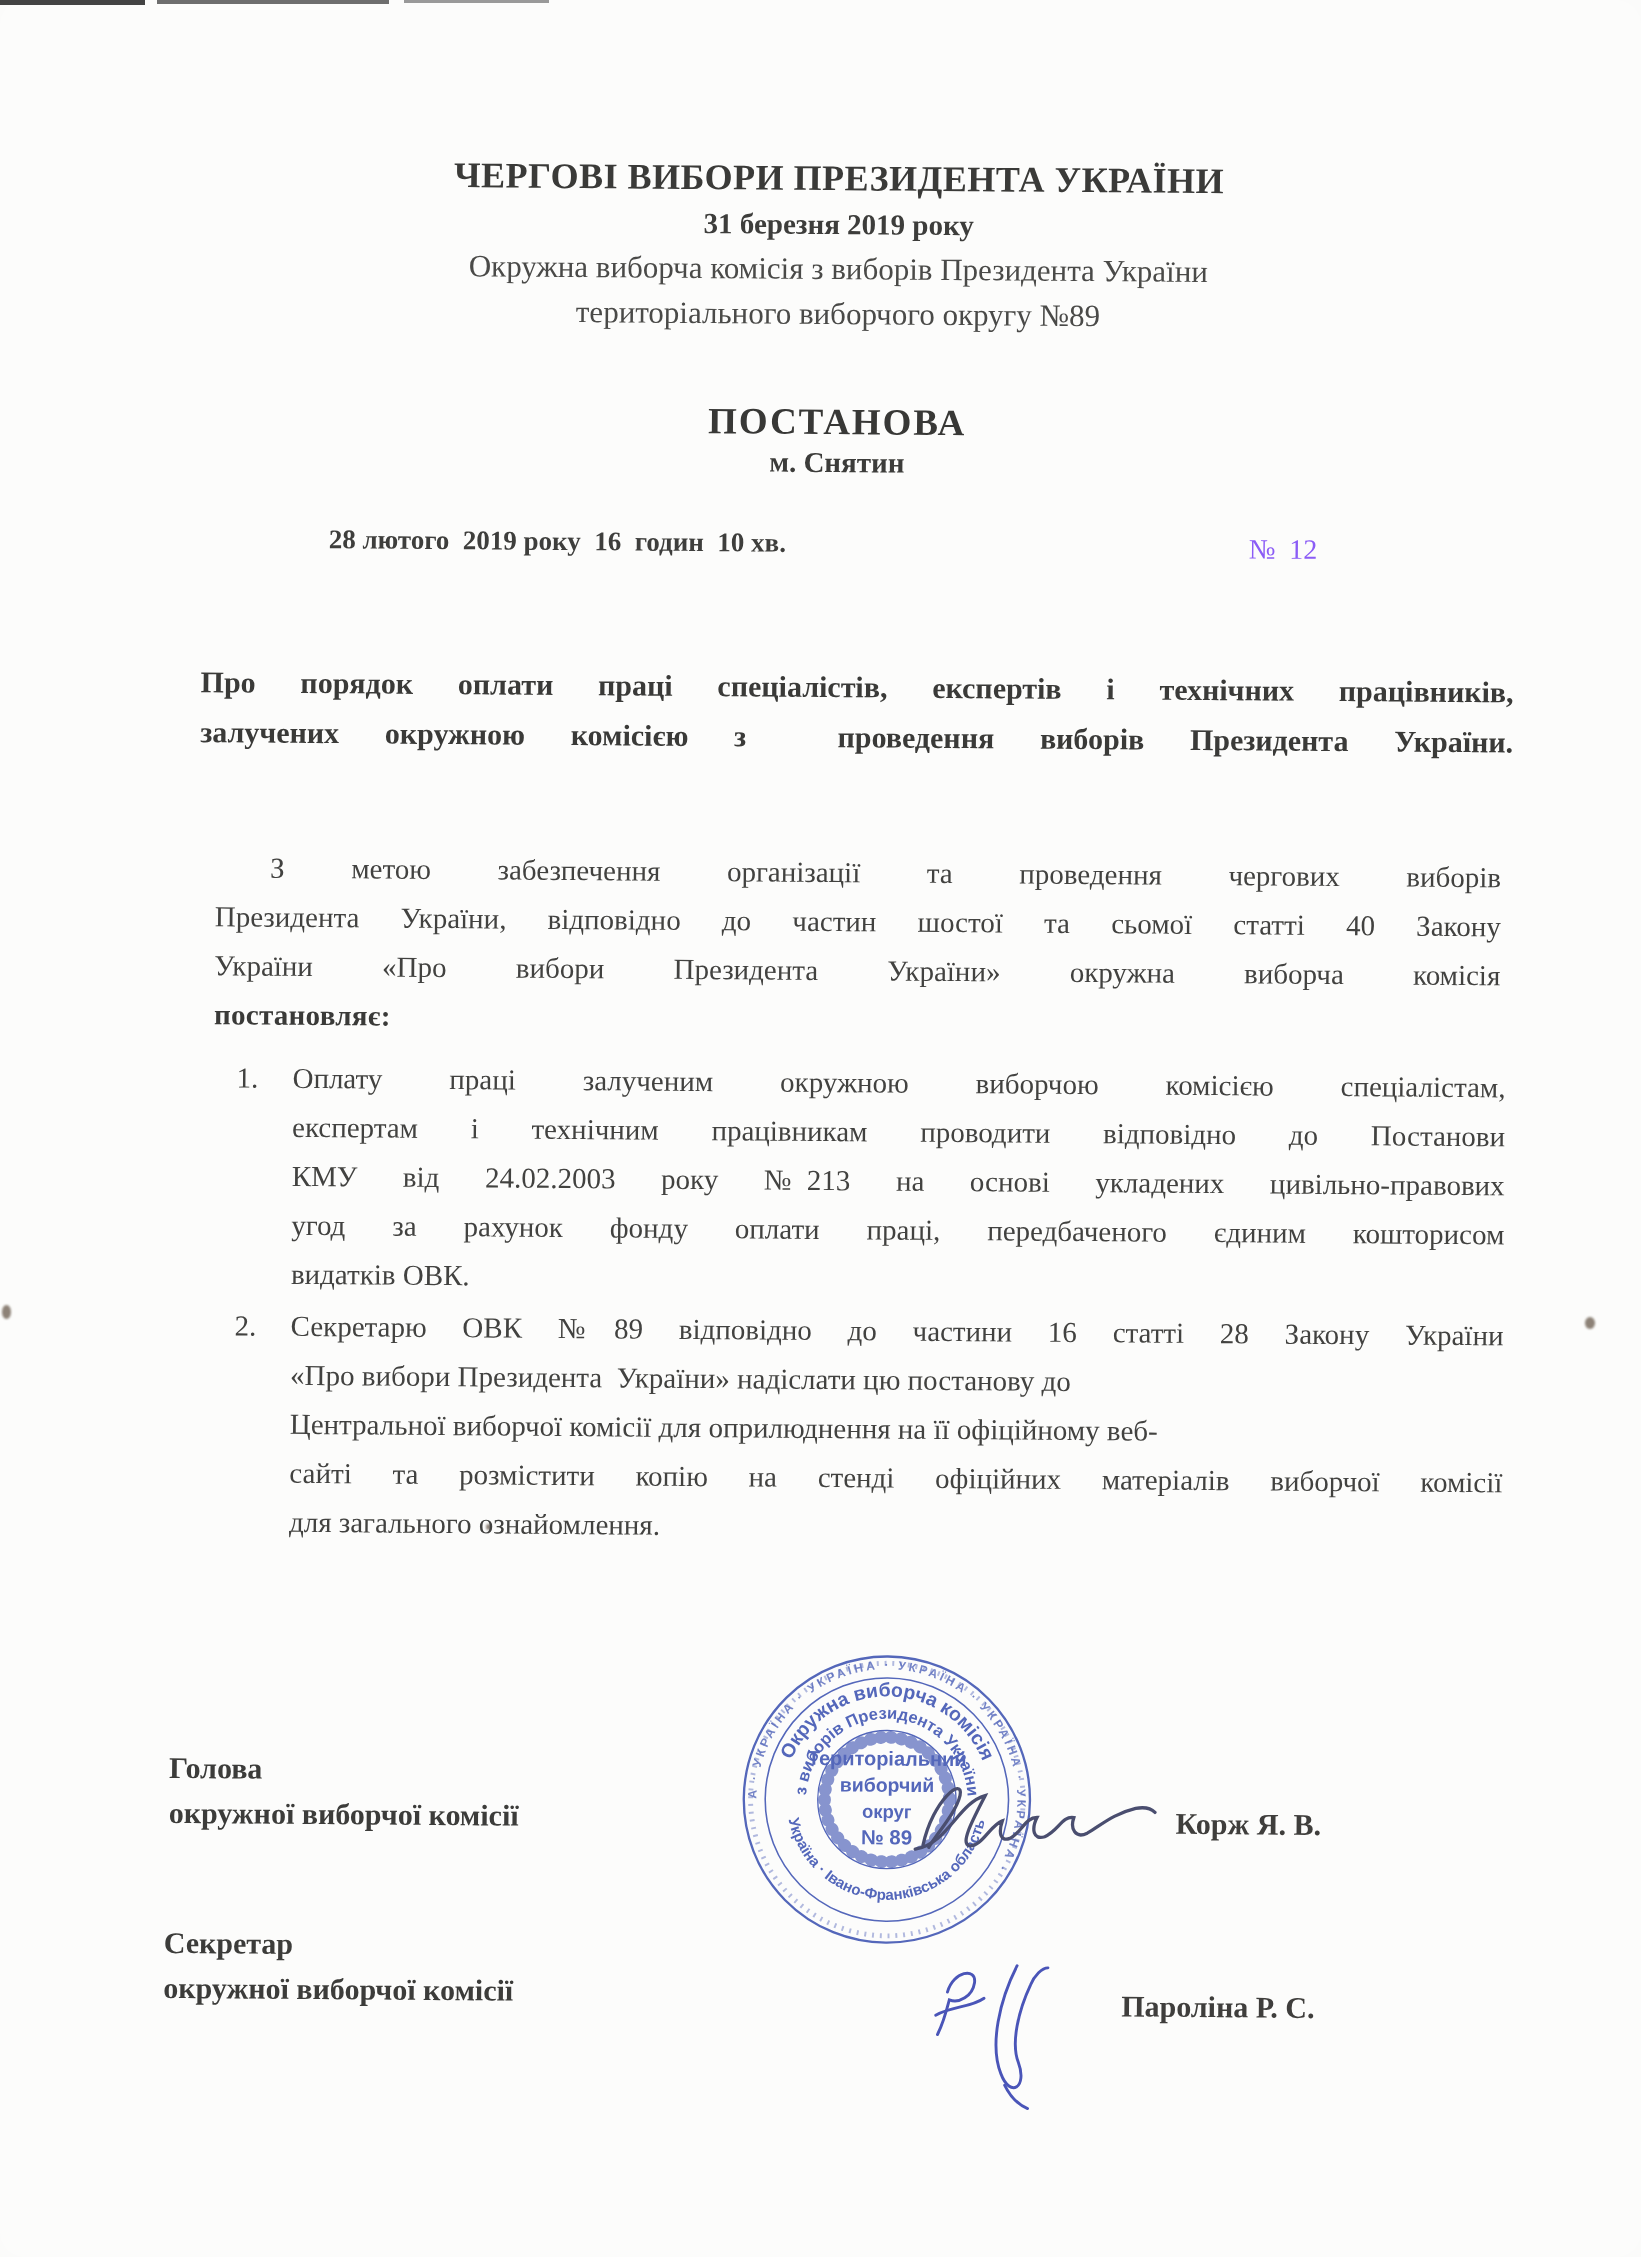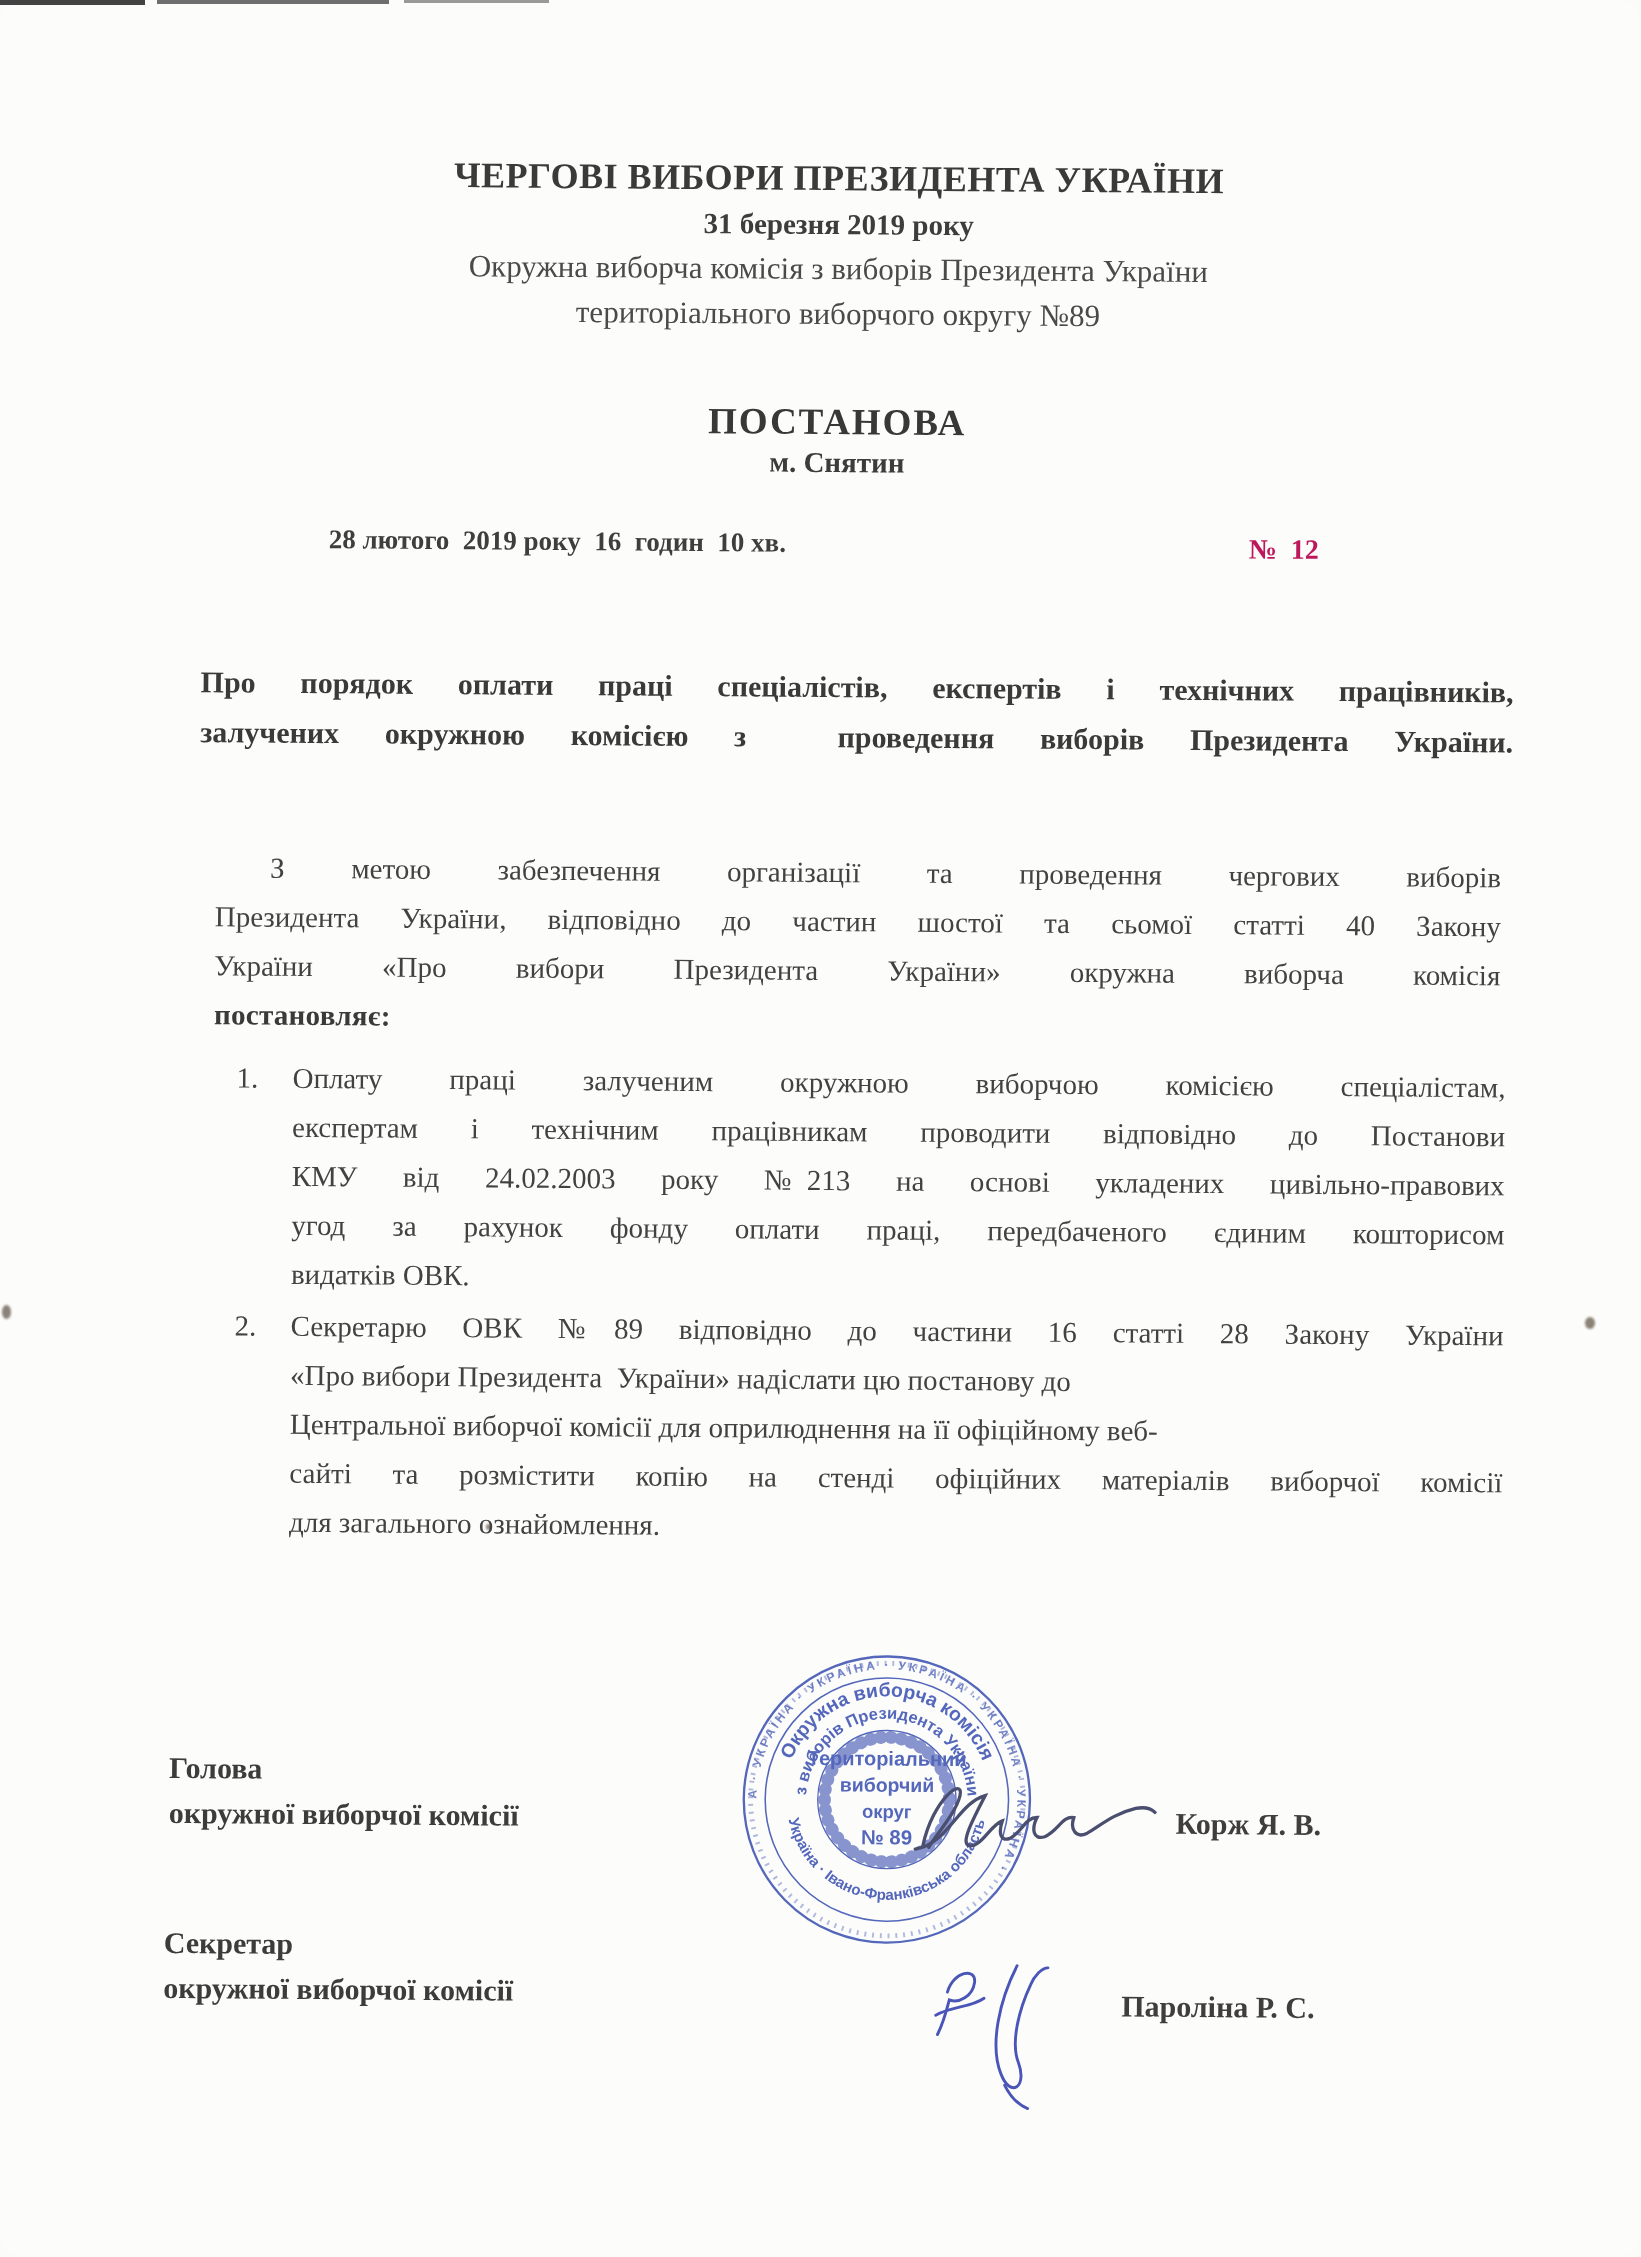--- a/index.html
+++ b/index.html
@@ -28,22 +28,22 @@
   .hdr-date{font-size:29px;font-weight:700;line-height:44px;color:#3d3d3b;}
   .hdr-org{font-size:31px;font-weight:400;line-height:45px;color:#4a4a48;}
 
   .doctype{position:absolute;top:400px;left:68px;width:1545px;text-align:center;
     font-size:37px;font-weight:700;letter-spacing:1.9px;color:#383836;}
   .place{position:absolute;top:446px;left:68px;width:1545px;text-align:center;
     font-size:29px;font-weight:700;color:#3c3c3a;}
 
   .dateline{position:absolute;top:528px;left:333px;font-size:27px;font-weight:700;
     white-space:pre;color:#3e3e3c;}
-  .docnum{position:absolute;top:530px;left:1253px;font-size:28px;font-weight:700;
-    white-space:pre;color:#be185d;}
+  .docnum{position:absolute;top:530px;left:1253px;font-size:28px;font-weight:400;
+    white-space:pre;color:#8b5cf6;}
 
   .subject{position:absolute;top:662px;left:206px;width:1313px;
     font-size:30px;font-weight:700;color:#3a3a38;}
   .subject .ln{line-height:50px;}
 
   .jlines .ln{text-align:justify;text-align-last:justify;white-space:pre-wrap;}
   .jlines .ln.rag{text-align-last:left;}
 
   .preamble{position:absolute;top:848px;left:222px;width:1286px;
     font-size:29px;color:#424240;}

